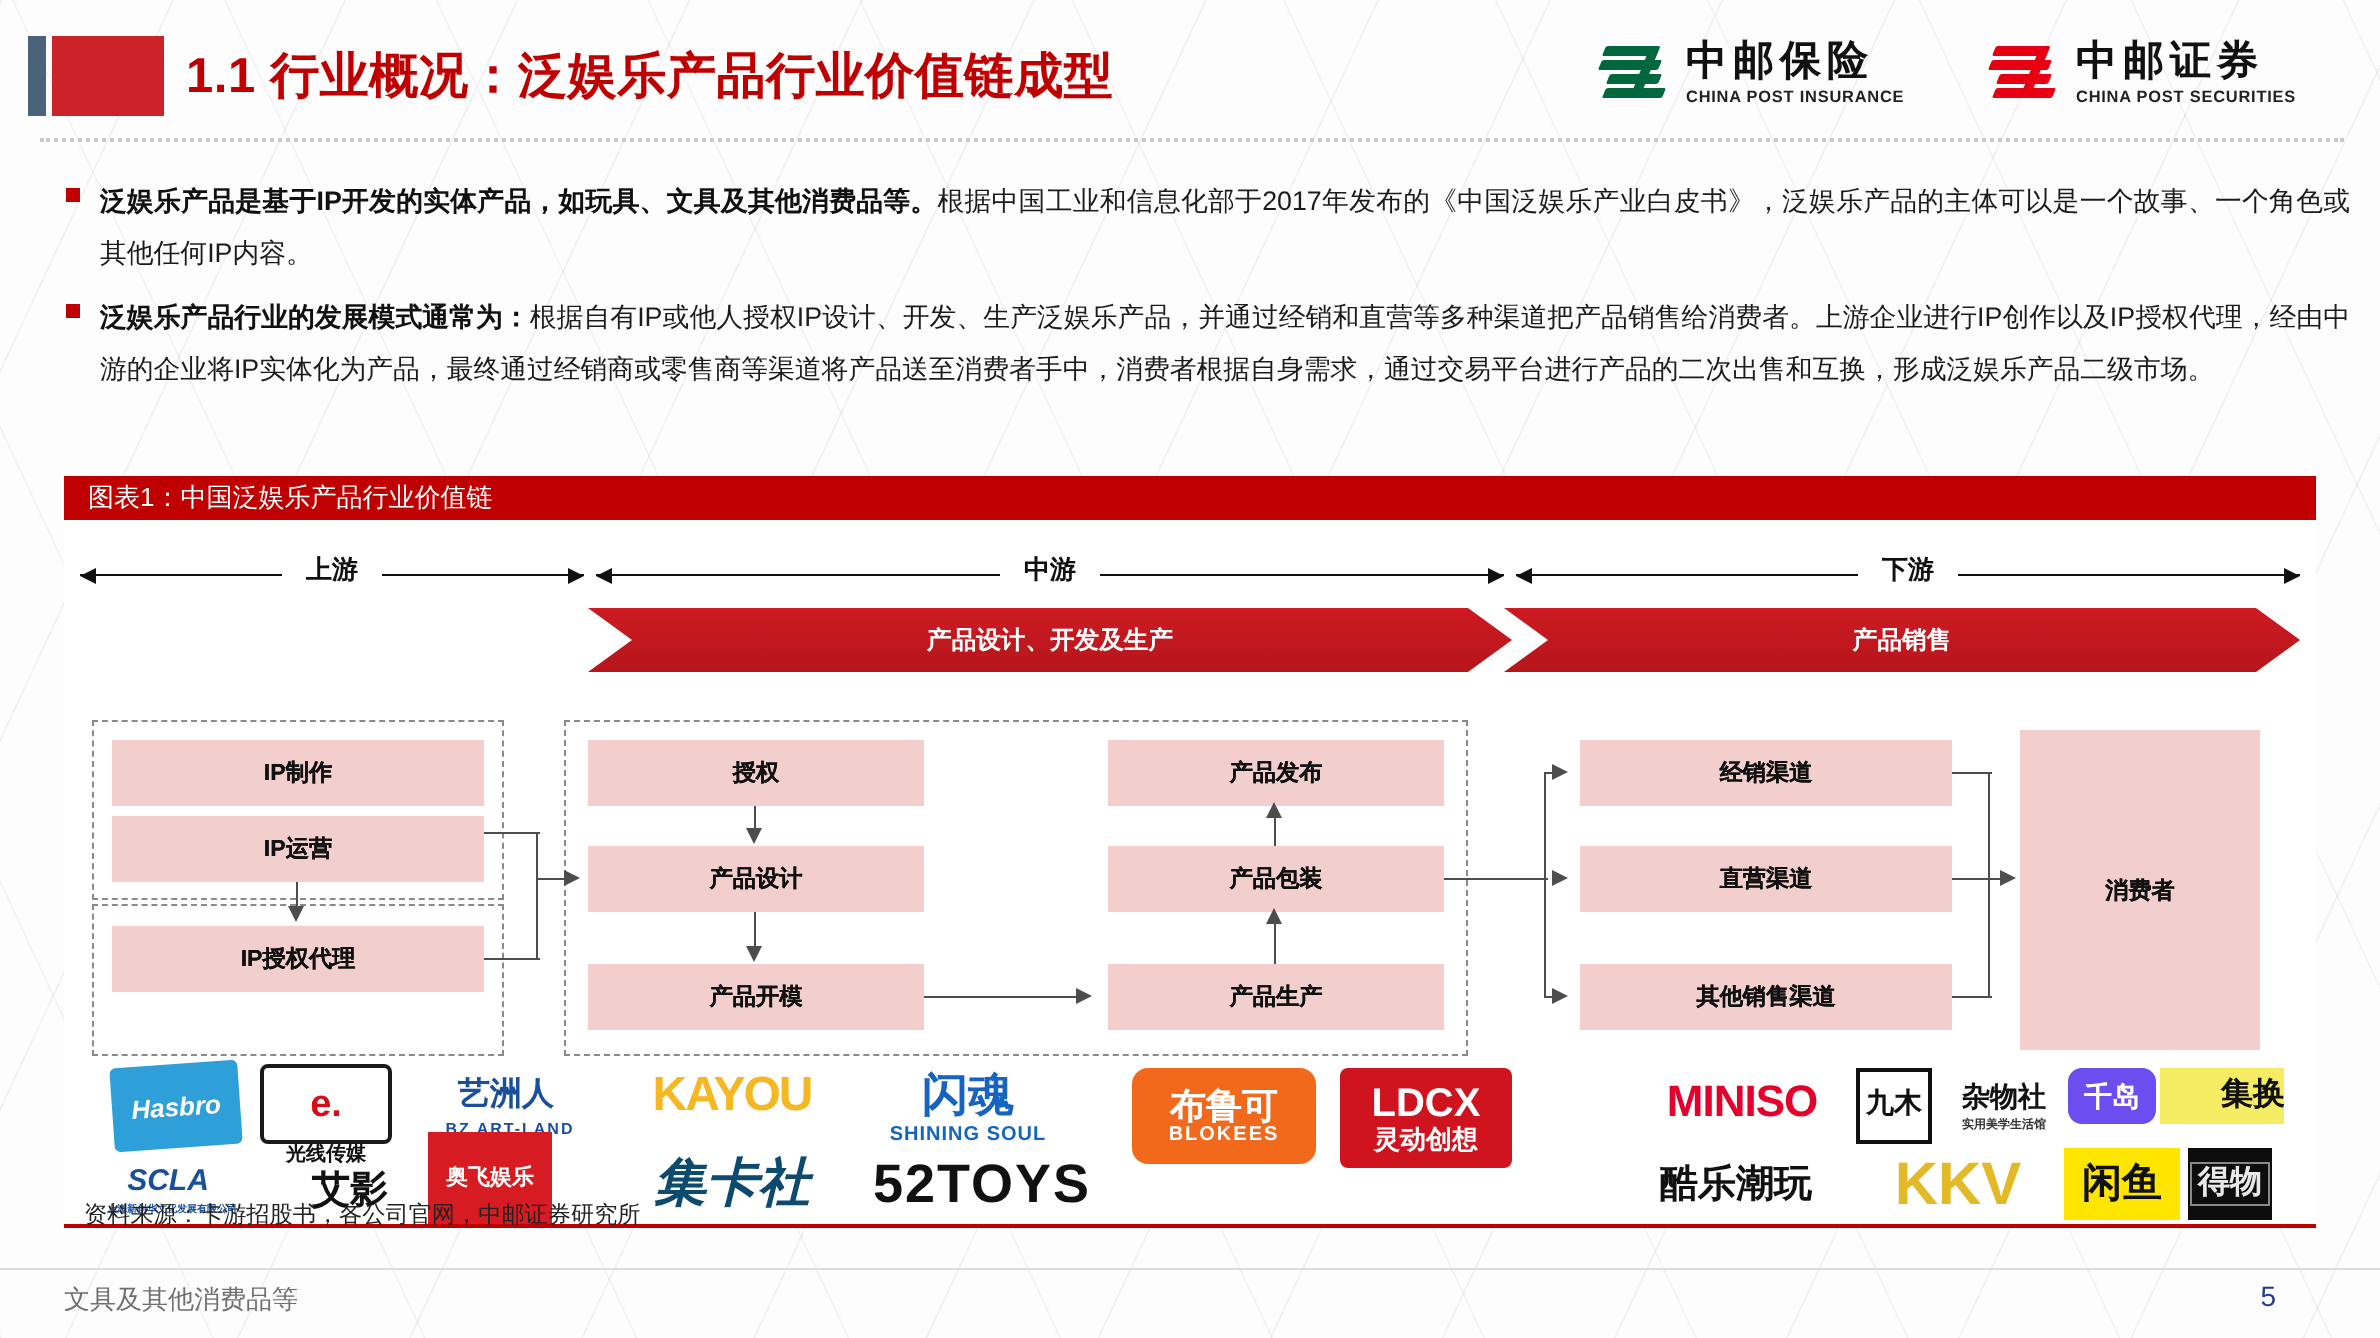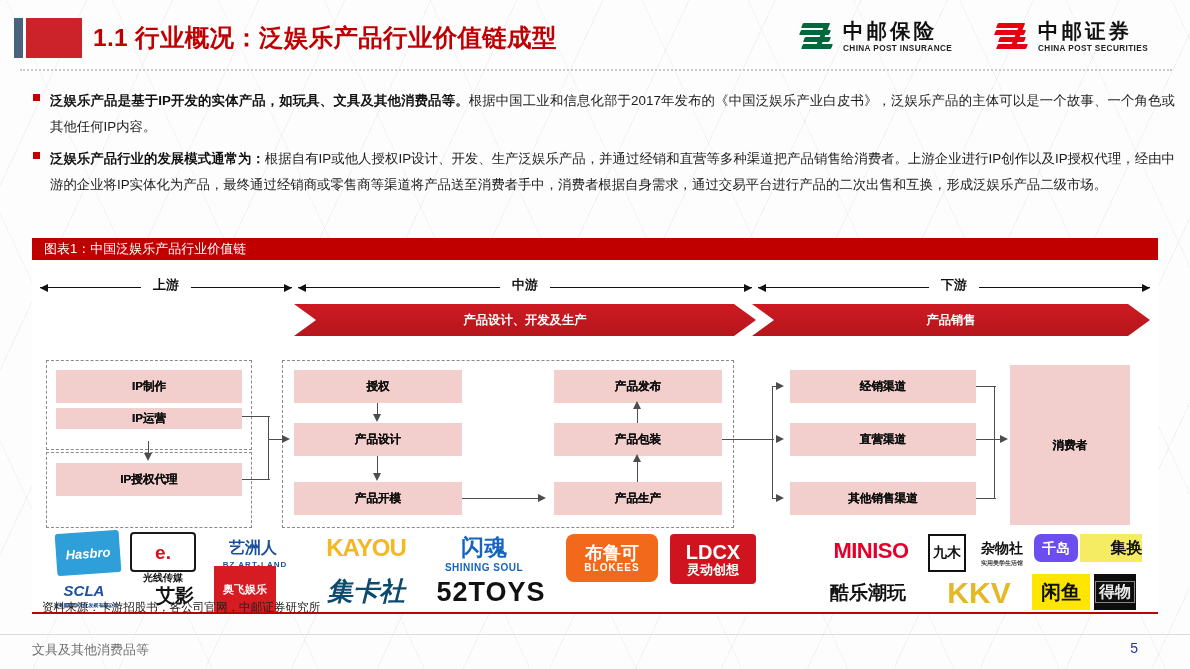--- a/index.html
+++ b/index.html
@@ -225,21 +225,21 @@
       </div>
       <div class="chevron chev-b" style="left:720px; width:398px;">
         <span>产品销售</span>
       </div>
 
       <div class="dash-box" style="left:14px; top:100px; width:206px; height:90px;"></div>
       <div class="dash-box" style="left:14px; top:192px; width:206px; height:76px;"></div>
       <div class="dash-box" style="left:250px; top:100px; width:452px; height:168px;"></div>
 
       <div class="node" style="left:24px; top:110px; width:186px; height:33px;text-align:center;">IP制作</div>
-      <div class="node" style="left:24px; top:148px; width:186px; height:21px;">IP运营</div>
+      <div class="node" style="left:24px; top:148px; width:186px; height:33px;">IP运营</div>
       <div class="node" style="left:24px; top:203px; width:186px; height:33px;">IP授权代理</div>
 
       <div class="node" style="left:262px; top:110px; width:168px; height:33px;">授权</div>
       <div class="node" style="left:262px; top:163px; width:168px; height:33px;">产品设计</div>
       <div class="node" style="left:262px; top:222px; width:168px; height:33px;">产品开模</div>
 
       <div class="node" style="left:522px; top:110px; width:168px; height:33px;">产品发布</div>
       <div class="node" style="left:522px; top:163px; width:168px; height:33px;">产品包装</div>
       <div class="node" style="left:522px; top:222px; width:168px; height:33px;">产品生产</div>
 

